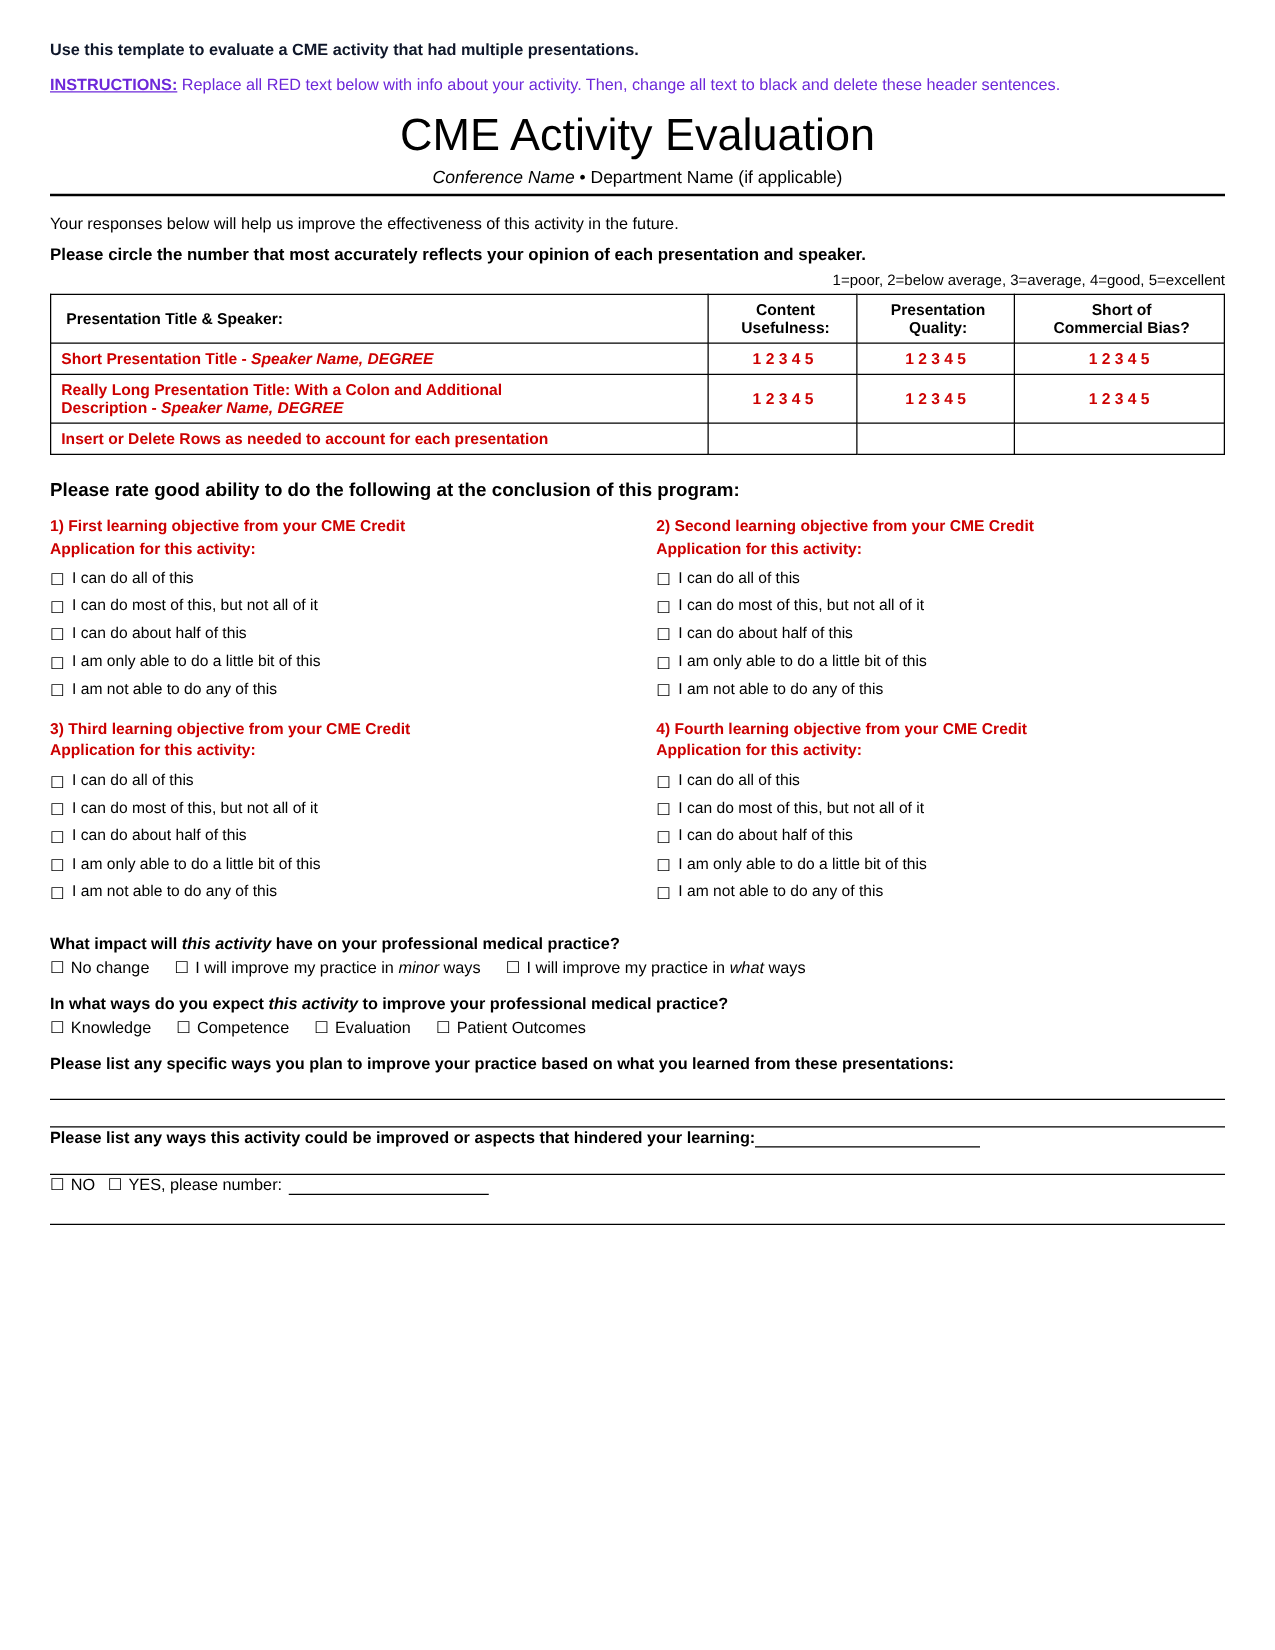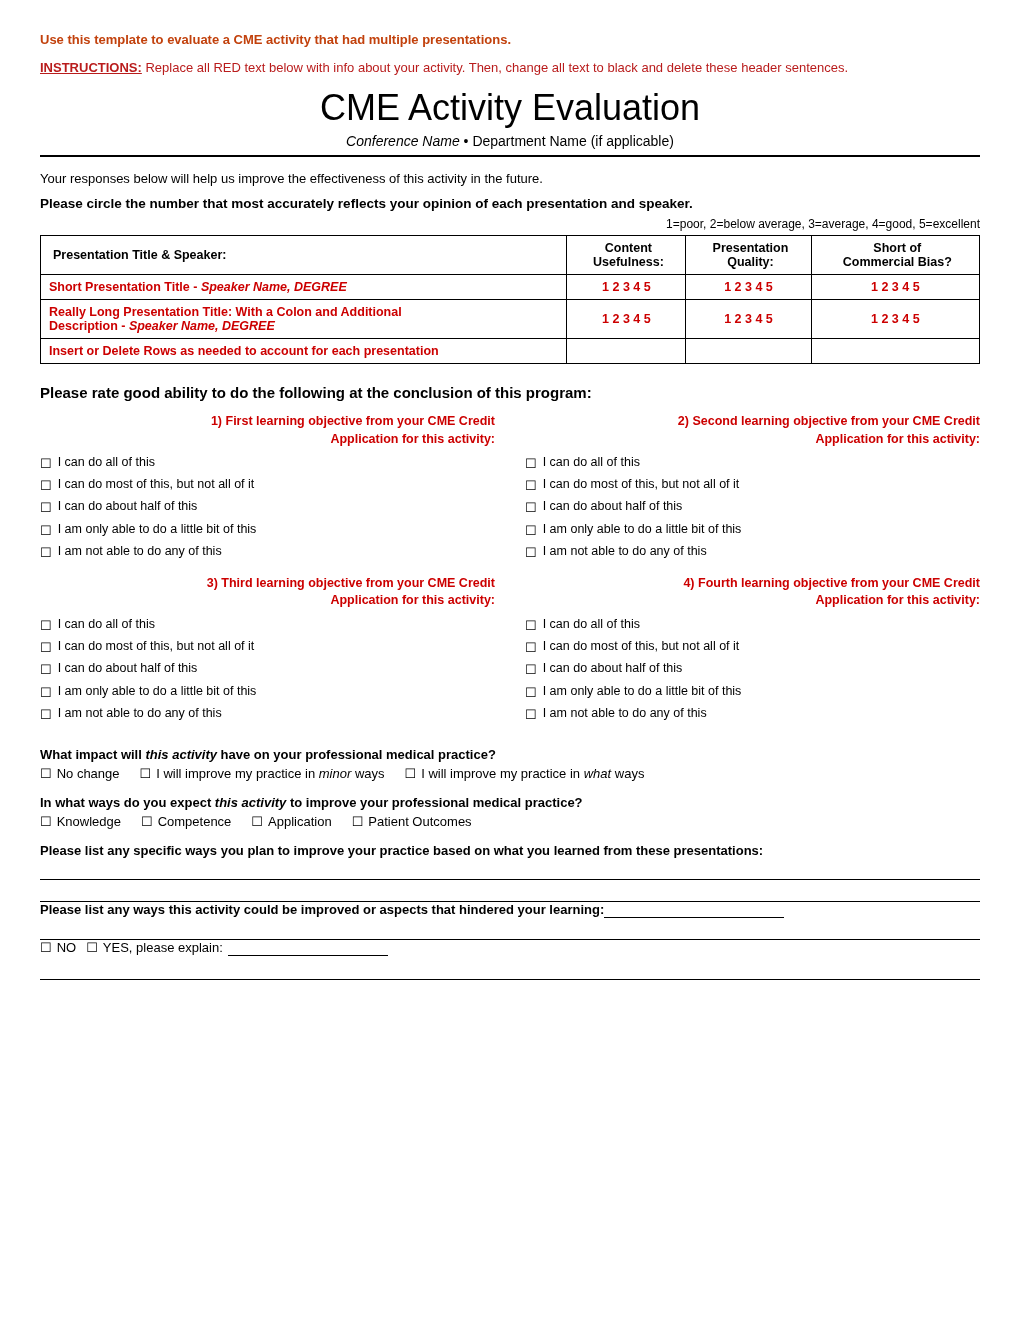--- a/index.html
+++ b/index.html
@@ -5,22 +5,22 @@
     * { box-sizing: border-box; margin: 0; padding: 0; }
     body {
       font-family: Arial, sans-serif;
       font-size: 13px;
       color: #000;
       background: #fff;
       padding: 30px 40px;
       width: 1020px;
       min-height: 1320px;
     }
-    .red { color: #b91c1c; }
-    .red-bold { color: #c2410c; font-weight: bold; }
+    .red { color: #6d28d9; }
+    .red-bold { color: #0f172a; font-weight: bold; }
     .instructions-header {
       font-size: 13px;
       margin-bottom: 8px;
       line-height: 1.5;
     }
     .underline-bold { text-decoration: underline; font-weight: bold; }
     .main-title {
       text-align: center;
       font-size: 36px;
       font-weight: normal;
@@ -101,21 +101,20 @@
       margin-bottom: 20px;
     }
     .objective-box {
       font-size: 12.5px;
     }
     .objective-title {
       color: #cc0000;
       font-weight: bold;
       margin-bottom: 6px;
       line-height: 1.4;
-      text-align: right;
     }
     .checkbox-item {
       display: flex;
       align-items: flex-start;
       margin-bottom: 3px;
       line-height: 1.4;
     }
     .checkbox-item .cb {
       margin-right: 6px;
       font-size: 13px;
@@ -398,21 +397,21 @@
     <div class="ways-item">
       <span>☐</span>
       <span>Knowledge</span>
     </div>
     <div class="ways-item">
       <span>☐</span>
       <span>Competence</span>
     </div>
     <div class="ways-item">
       <span>☐</span>
-      <span>Application</span>
+      <span>Evaluation</span>
     </div>
     <div class="ways-item">
       <span>☐</span>
       <span>Patient Outcomes</span>
     </div>
   </div>
 </div>
 
 <div class="open-question">
   <span class="q-label">Please list any specific ways you plan to improve your practice based on what you learned from these presentations:</span>
@@ -428,18 +427,18 @@
 </div>
 
 <div class="did-you-section">
   <div class="did-you-row">
     <span class="ways-item">
       <span>☐</span>
       <span>NO</span>
     </span>
     <span class="ways-item">
       <span>☐</span>
-      <span>YES, please explain:</span>
+      <span>YES, please number:</span>
       <span class="inline-underline" style="min-width:160px;">&nbsp;</span>
     </span>
   </div>
   <span class="answer-line2" style="margin-top:6px;"></span>
 </div>
 
 </body></html>

